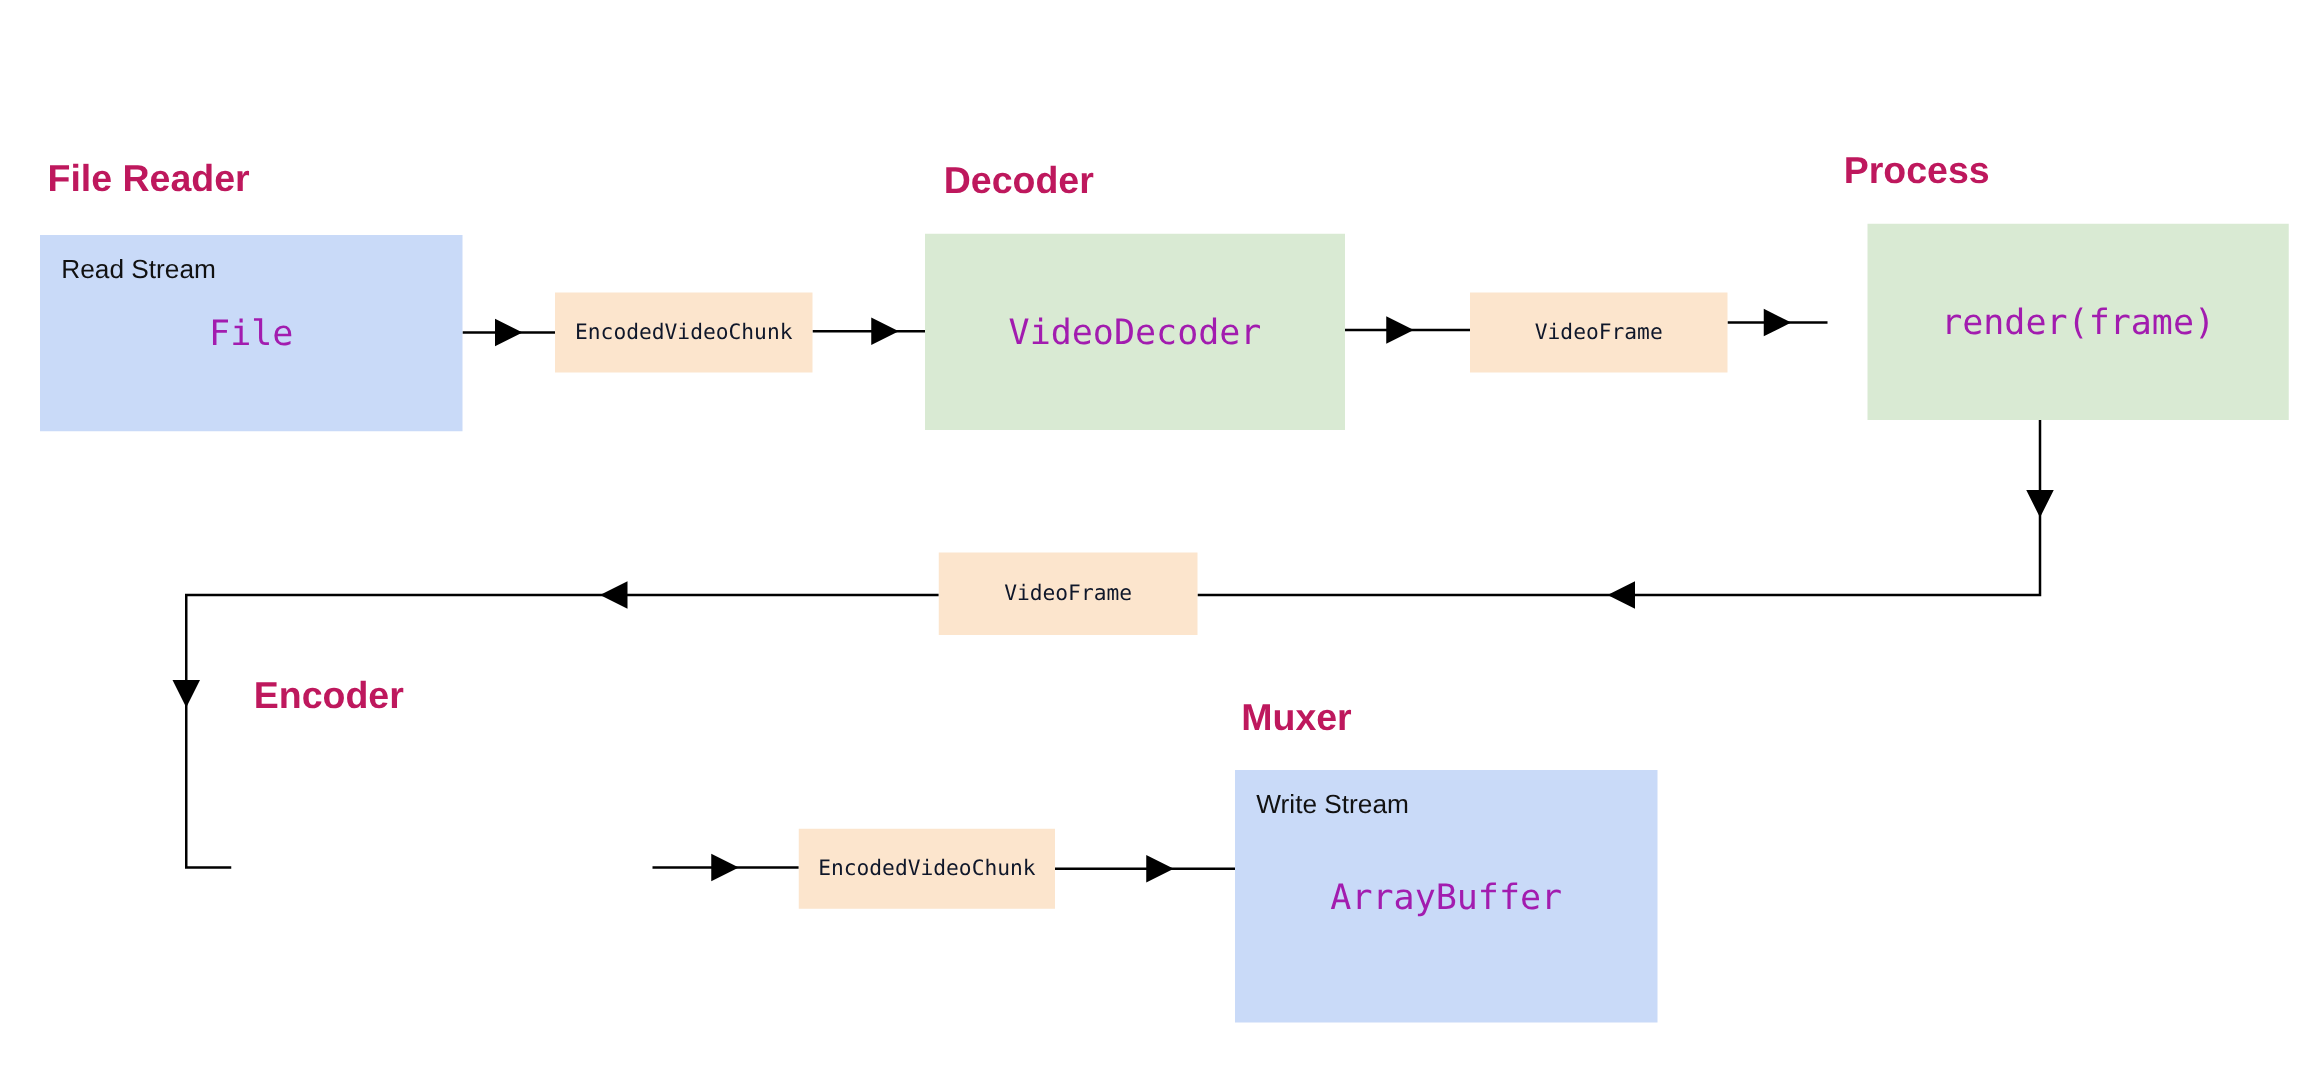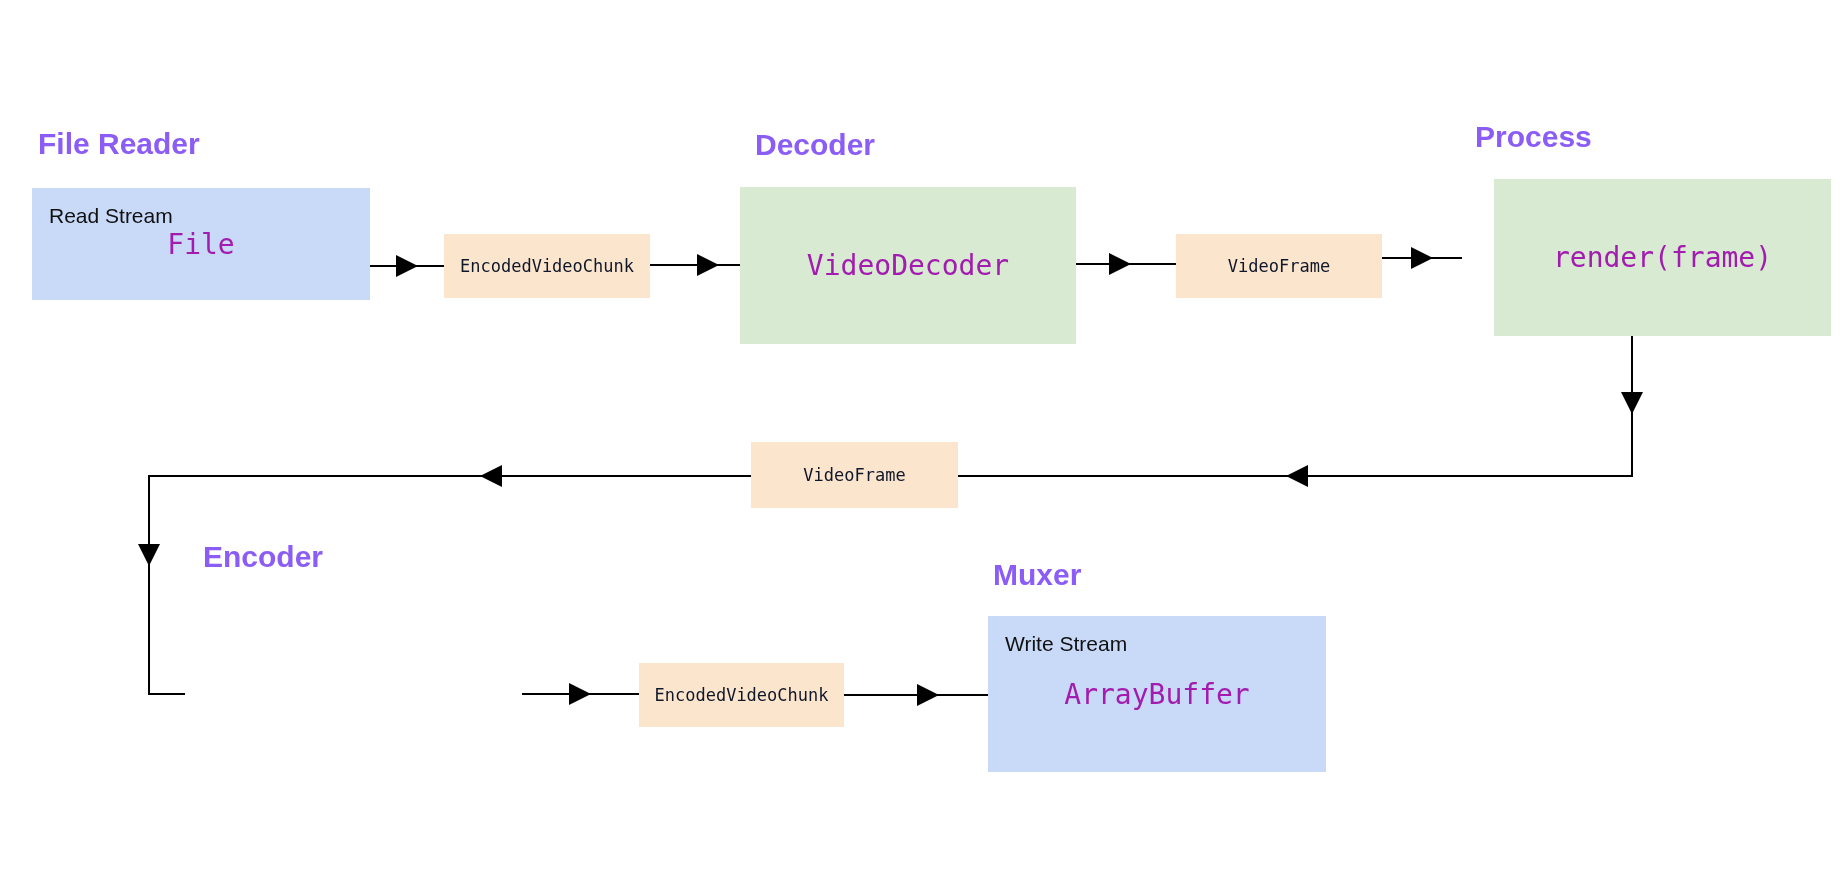--- a/index.html
+++ b/index.html
@@ -20,21 +20,21 @@
   .connectors {
     position: absolute;
     left: 0; top: 0;
     width: 1845px;
     height: 871px;
   }
   .heading {
     position: absolute;
     font-size: 30px;
     font-weight: 700;
-    color: #8b5cf6;
+    color: #be185d;
     line-height: 1.2;
     white-space: nowrap;
   }
   .node {
     position: absolute;
     box-sizing: border-box;
     display: flex;
     align-items: center;
     justify-content: center;
   }
@@ -55,29 +55,29 @@
   }
   .stream-label {
     position: absolute;
     left: 17px;
     top: 16px;
     font-size: 21px;
     color: #111111;
     white-space: nowrap;
   }
   
-  .box-file        { left: 32px;   top: 188px; width: 338px; height: 112px; }
+  .box-file        { left: 32px;   top: 188px; width: 338px; height: 157px; }
   .box-chunk-top   { left: 444px;  top: 234px; width: 206px; height: 64px;  }
   .box-decoder     { left: 740px;  top: 187px; width: 336px; height: 157px; }
   .box-frame-top   { left: 1176px; top: 234px; width: 206px; height: 64px;  }
   .box-process     { left: 1462px; top: 179px; width: 337px; height: 157px; margin-left: 32px; }
   .box-frame-mid   { left: 751px;  top: 442px; width: 207px; height: 66px;  }
   .box-encoder     { left: 185px;  top: 616px; width: 337px; height: 155px; }
   .box-chunk-bot   { left: 639px;  top: 663px; width: 205px; height: 64px;  }
-  .box-muxer       { left: 988px;  top: 616px; width: 338px; height: 156px; }
+  .box-muxer       { left: 988px;  top: 616px; width: 338px; height: 202px; }
 
   .h-file-reader { left: 38px;   top: 126px; }
   .h-decoder     { left: 755px;  top: 127px; }
   .h-process     { left: 1475px; top: 119px; }
   .h-encoder     { left: 203px;  top: 539px; }
   .h-muxer       { left: 993px;  top: 557px; }
 
   .connectors line, .connectors path {
     stroke: #000000;
     stroke-width: 2;

